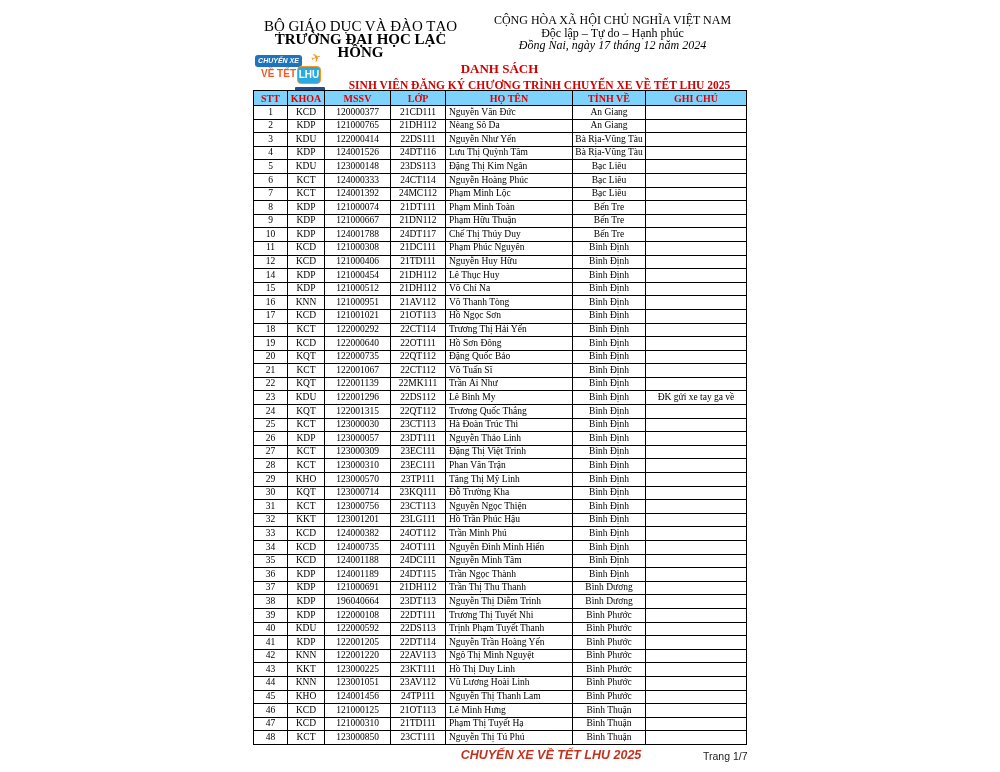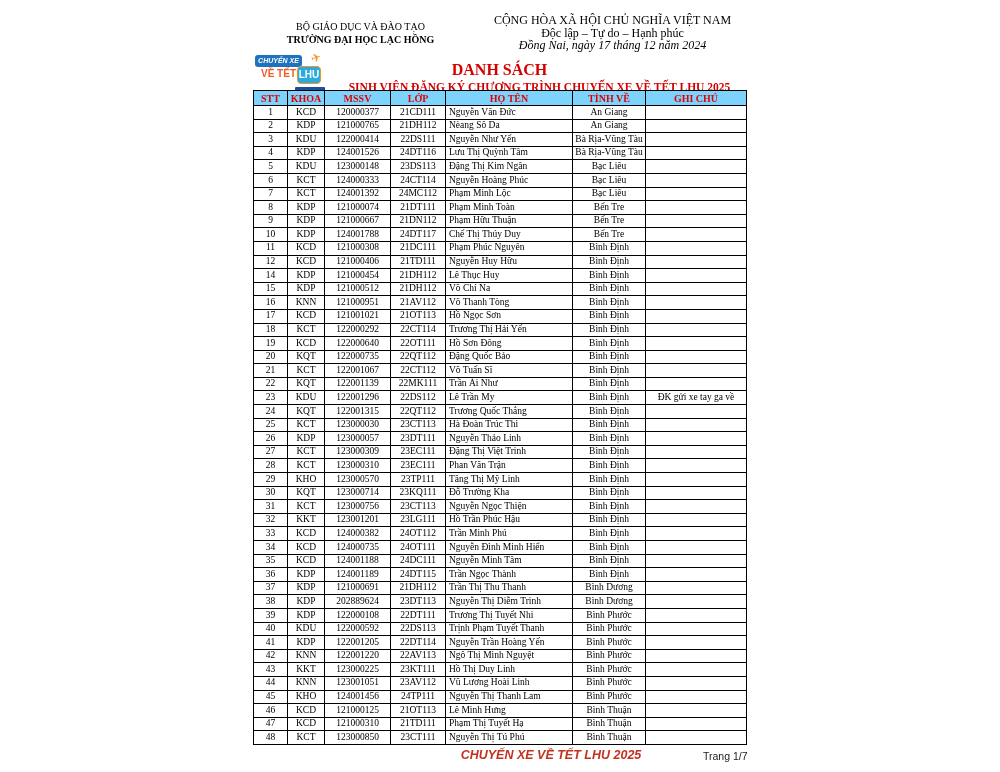--- a/index.html
+++ b/index.html
@@ -1,38 +1,38 @@
 <!DOCTYPE html>
 <html><head>
 <meta charset="utf-8">
 <style>
   * { margin:0; padding:0; box-sizing:border-box; }
   html,body { width:1000px; height:772px; background:#ffffff; }
   body { font-family:"Liberation Serif","DejaVu Serif",serif; color:#000; position:relative; overflow:hidden; }
   .page { position:absolute; inset:0; }
 
   
-  .hdr-left { position:absolute; left:253px; top:20px; width:215px; text-align:center; font-size:10px; line-height:13px; }
+  .hdr-left { position:absolute; left:253px; top:20px; width:215px; text-align:center; font-size:15px; line-height:13px; }
   .hdr-left .hl2 { font-weight:bold; }
   .hdr-right { position:absolute; left:470px; top:14px; width:285px; text-align:center; font-size:12px; line-height:12.5px; }
   .hdr-right .hr3 { font-style:italic; }
 
   
   .logo { position:absolute; left:255px; top:55px; width:74px; height:46px; font-family:"Liberation Sans","DejaVu Sans",sans-serif; }
   .logo-top { position:absolute; left:0; top:0; width:47px; height:12px; background:#1e73be; border-radius:3px;
               color:#fff; font-weight:bold; font-style:italic; font-size:7px; line-height:12px; text-align:center; }
   .plane { position:absolute; right:8px; top:-4px; color:#f7941d; font-size:12px; transform:rotate(-18deg); }
   .ve-tet { position:absolute; left:6px; top:13px; color:#f15a24; font-weight:bold; font-size:10px; }
   .lhu { position:absolute; left:42px; top:11px; width:24px; height:18px; background:#29abe2; border:1.5px solid #f7941d;
          border-radius:4px; color:#fff; font-weight:bold; font-size:10px; line-height:15px; text-align:center; }
   .logo-banner { position:absolute; left:40px; top:32px; width:30px; height:6px; background:#1b4f9c; border-radius:1px; }
 
   
   .title { position:absolute; left:253px; top:61px; width:493px; text-align:center; color:#d40000; font-weight:bold; }
-  .title .t1 { font-size:16px; }
+  .title .t1 { font-size:13px; }
   .title .t2 { font-size:11.5px; margin-top:2px; transform:translateX(40px); white-space:nowrap; }
 
   
   table { position:absolute; left:253px; top:90px; width:493px; height:655px;
           border-collapse:collapse; table-layout:fixed; font-size:9.5px; }
   th, td { border:1px solid #000; vertical-align:middle; overflow:hidden; white-space:nowrap; }
   thead th { height:15px; background:#7dd3fc; color:#e00000; font-weight:bold; font-size:10px; text-align:center; }
   td { text-align:center; line-height:1; padding:0 1px; }
   td.c-name { text-align:left; padding-left:3px; }
   col.w-stt{width:34px;} col.w-khoa{width:37px;} col.w-mssv{width:66px;} col.w-lop{width:55px;}
@@ -283,21 +283,21 @@
       <td class="c-lop">22MK111</td>
       <td class="c-name">Trần Ái Như</td>
       <td class="c-prov">Bình Định</td>
       <td class="c-note"></td>
     </tr>
         <tr>
       <td class="c-stt">23</td>
       <td class="c-khoa">KDU</td>
       <td class="c-mssv">122001296</td>
       <td class="c-lop">22DS112</td>
-      <td class="c-name">Lê Trần My</td>
+      <td class="c-name">Lê Bình My</td>
       <td class="c-prov">Bình Định</td>
       <td class="c-note">ĐK gửi xe tay ga về</td>
     </tr>
         <tr>
       <td class="c-stt">24</td>
       <td class="c-khoa">KQT</td>
       <td class="c-mssv">122001315</td>
       <td class="c-lop">22QT112</td>
       <td class="c-name">Trương Quốc Thắng</td>
       <td class="c-prov">Bình Định</td>
@@ -416,21 +416,21 @@
       <td class="c-khoa">KDP</td>
       <td class="c-mssv">121000691</td>
       <td class="c-lop">21DH112</td>
       <td class="c-name">Trần Thị Thu Thanh</td>
       <td class="c-prov">Bình Dương</td>
       <td class="c-note"></td>
     </tr>
         <tr>
       <td class="c-stt">38</td>
       <td class="c-khoa">KDP</td>
-      <td class="c-mssv">202889624</td>
+      <td class="c-mssv">196040664</td>
       <td class="c-lop">23DT113</td>
       <td class="c-name">Nguyễn Thị Diễm Trinh</td>
       <td class="c-prov">Bình Dương</td>
       <td class="c-note"></td>
     </tr>
         <tr>
       <td class="c-stt">39</td>
       <td class="c-khoa">KDP</td>
       <td class="c-mssv">122000108</td>
       <td class="c-lop">22DT111</td>

